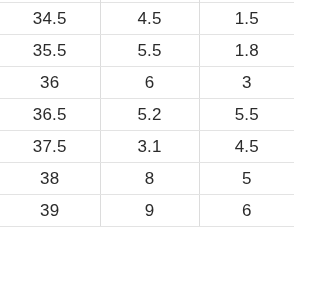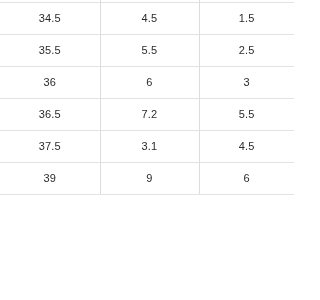--- a/index.html
+++ b/index.html
@@ -37,21 +37,21 @@
 
   table.size-table tr {
     height: 31px;
   }
   table.size-table td {
     height: 31px;
     padding: 0;
     margin: 0;
     text-align: center;
     vertical-align: middle;
-    font-size: 11px;
+    font-size: 17px;
     line-height: 31px;
     color: #2b2b2b;
     letter-spacing: 0.2px;
     border-top: 1px solid #e3e3e3;
     border-bottom: 1px solid #e3e3e3;
     background: #ffffff;
     white-space: nowrap;
   }
   
   table.size-table td.col-1 {
@@ -104,42 +104,47 @@
       <tr>
         <td class="col-1">34.5</td>
         <td class="col-2">4.5</td>
         <td class="col-3">1.5</td>
       </tr>
 
 
       <tr>
         <td class="col-1">35.5</td>
         <td class="col-2">5.5</td>
-        <td class="col-3">2.5</td>
+        <td class="col-3">1.8</td>
       </tr>
 
       <tr>
         <td class="col-1">36</td>
         <td class="col-2">6</td>
         <td class="col-3">3</td>
       </tr>
 
       <tr>
         <td class="col-1">36.5</td>
-        <td class="col-2">7.2</td>
+        <td class="col-2">5.2</td>
         <td class="col-3">5.5</td>
       </tr>
 
 
       <tr>
         <td class="col-1">37.5</td>
         <td class="col-2">3.1</td>
         <td class="col-3">4.5</td>
       </tr>
 
+      <tr>
+        <td class="col-1">38</td>
+        <td class="col-2">8</td>
+        <td class="col-3">5</td>
+      </tr>
 
 
       <tr>
         <td class="col-1">39</td>
         <td class="col-2">9</td>
         <td class="col-3">6</td>
       </tr>
 
     </tbody>
   </table>

